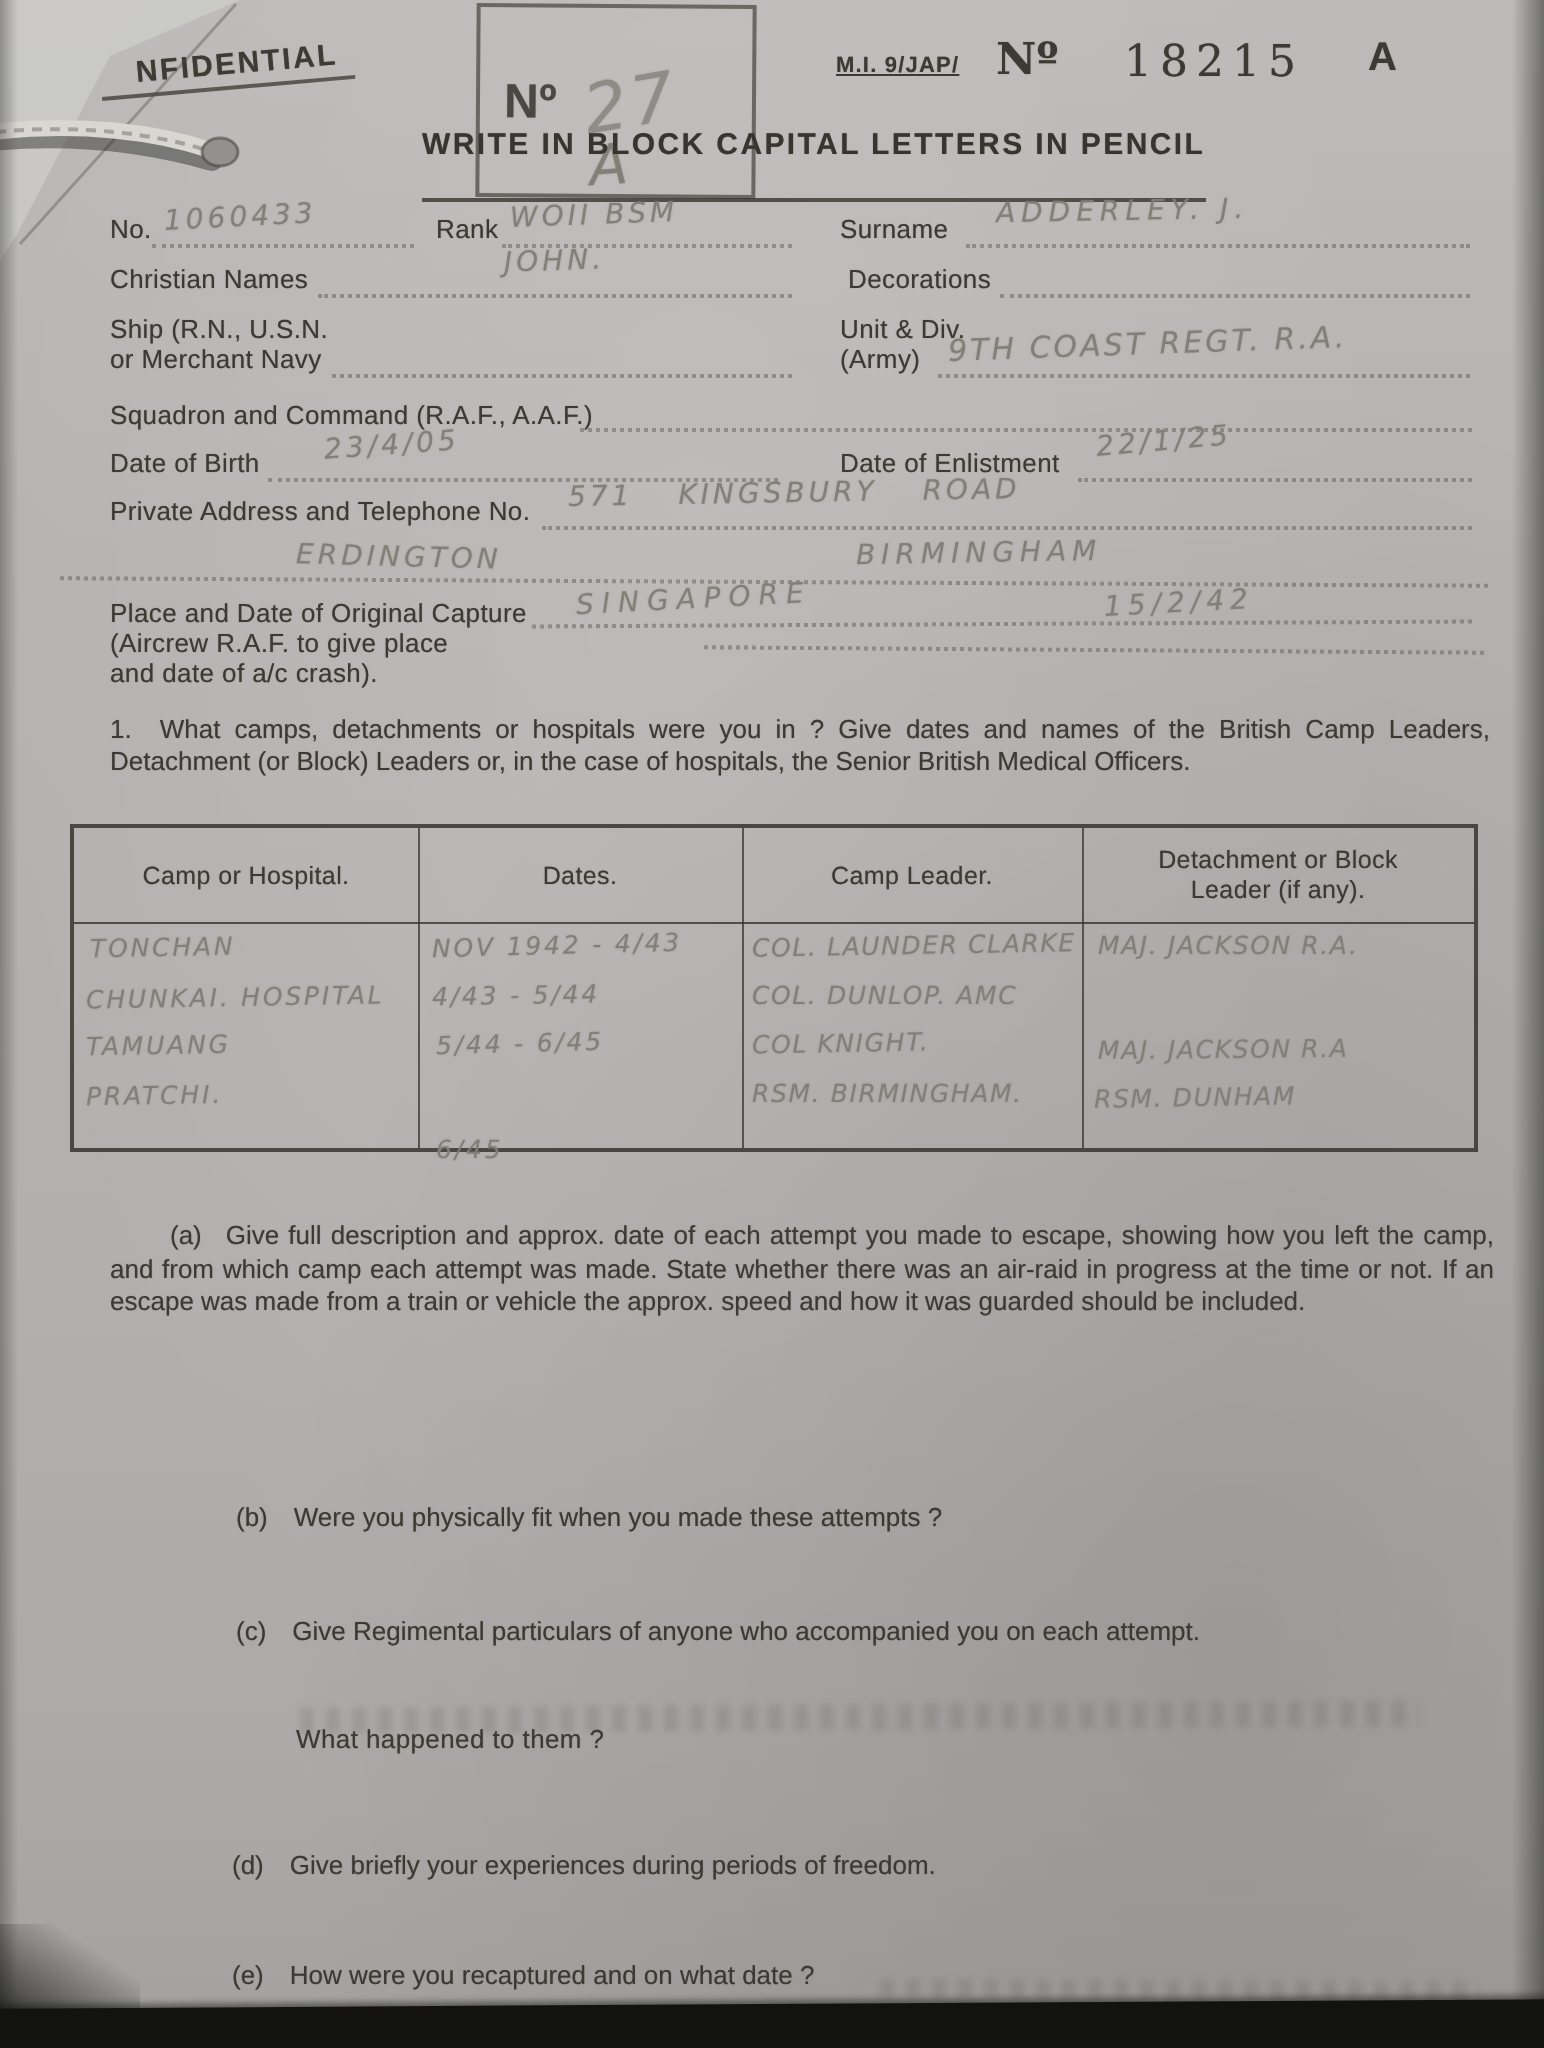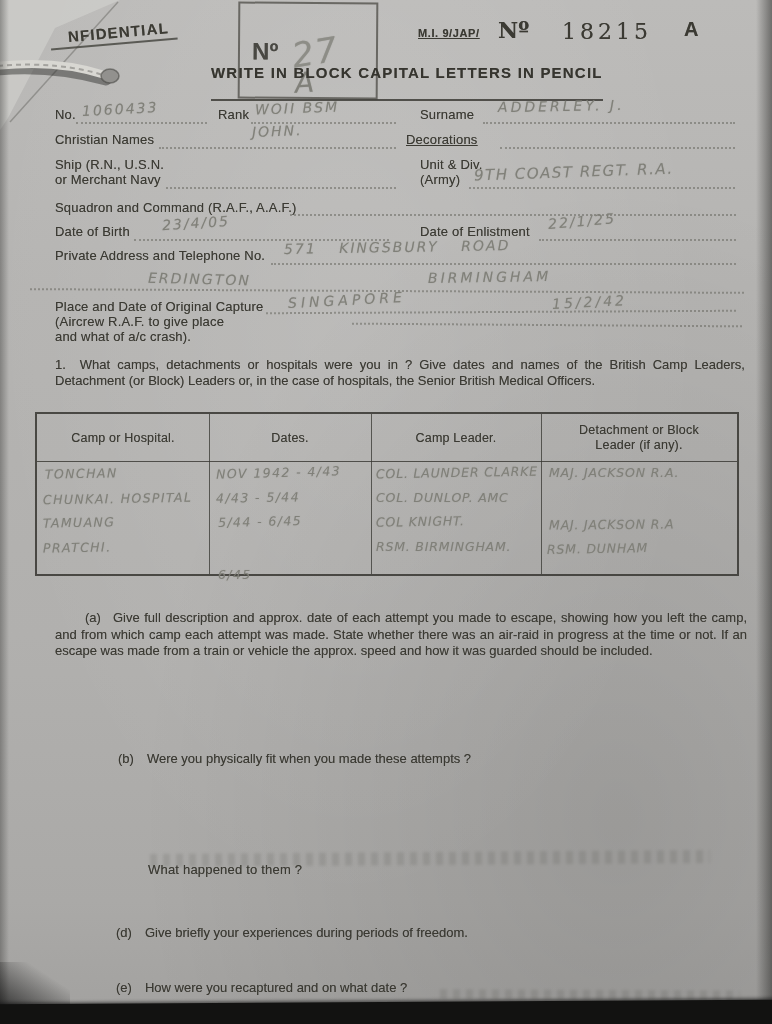--- a/index.html
+++ b/index.html
@@ -56,21 +56,21 @@
     <div class="lbl" style="left:218px;top:107px;">Rank</div>
     <div class="dots" style="left:251px;top:121px;width:145px;"></div>
     <div class="hw" style="left:255px;top:100px;transform:rotate(-2deg);">WOII  BSM</div>
     <div class="lbl" style="left:420px;top:107px;">Surname</div>
     <div class="dots" style="left:483px;top:121px;width:252px;"></div>
     <div class="hw" style="left:498px;top:98px;transform:rotate(-1deg);letter-spacing:3px;">ADDERLEY.  J.</div>
 
     <div class="lbl" style="left:55px;top:132px;">Christian Names</div>
     <div class="dots" style="left:159px;top:146px;width:237px;"></div>
     <div class="hw" style="left:252px;top:123px;transform:rotate(-2deg);">JOHN.</div>
-    <div class="lbl" style="left:406px;top:132px;text-decoration:underline;">Decorations</div>
+    <div class="lbl" style="left:424px;top:132px;">Decorations</div>
     <div class="dots" style="left:500px;top:146px;width:235px;"></div>
 
     <div class="lbl" style="left:55px;top:157px;">Ship (R.N., U.S.N.</div>
     <div class="lbl" style="left:55px;top:172px;">or Merchant Navy</div>
     <div class="dots" style="left:166px;top:186px;width:230px;"></div>
     <div class="lbl" style="left:420px;top:157px;">Unit &amp; Div.</div>
     <div class="lbl" style="left:420px;top:172px;">(Army)</div>
     <div class="dots" style="left:469px;top:186px;width:266px;"></div>
     <div class="hw" style="left:474px;top:163px;font-size:15px;transform:rotate(-2deg);letter-spacing:1.5px;">9TH  COAST  REGT.  R.A.</div>
 
@@ -86,21 +86,21 @@
 
     <div class="lbl" style="left:55px;top:248px;">Private Address and Telephone No.</div>
     <div class="dots" style="left:271px;top:262px;width:465px;"></div>
     <div class="hw" style="left:284px;top:239px;transform:rotate(-1deg);word-spacing:16px;">571  KINGSBURY  ROAD</div>
     <div class="dots" style="left:30px;top:289px;width:714px;transform:rotate(.3deg);"></div>
     <div class="hw" style="left:148px;top:271px;transform:rotate(1.5deg);">ERDINGTON</div>
     <div class="hw" style="left:428px;top:269px;transform:rotate(-1deg);letter-spacing:3px;">BIRMINGHAM</div>
 
     <div class="lbl" style="left:55px;top:299px;">Place and Date of Original Capture</div>
     <div class="lbl" style="left:55px;top:314px;">(Aircrew R.A.F. to give place</div>
-    <div class="lbl" style="left:55px;top:329px;">and what of a/c crash).</div>
+    <div class="lbl" style="left:55px;top:329px;">and date of a/c crash).</div>
     <div class="dots" style="left:266px;top:310px;width:470px;transform:rotate(-.3deg);"></div>
     <div class="dots" style="left:352px;top:323px;width:390px;transform:rotate(.4deg);"></div>
     <div class="hw" style="left:288px;top:292px;transform:rotate(-3deg);letter-spacing:4px;">SINGAPORE</div>
     <div class="hw" style="left:552px;top:294px;transform:rotate(-3deg);letter-spacing:3px;">15/2/42</div>
 
     <p class="para" style="left:55px;top:357px;width:690px;margin:0;text-indent:0;">
       <span style="margin-right:14px;">1.</span><span>What camps, detachments or hospitals were you in ?   Give dates and names of the British Camp Leaders,  Detachment (or Block) Leaders or, in the case of hospitals, the Senior British Medical Officers.</span>
     </p>
 
     <div style="position:absolute;left:35px;top:412px;width:700px;height:160px;border:2px solid rgba(54,53,48,.85);">
@@ -140,20 +140,23 @@
 
 
     <p class="para" style="left:55px;top:610px;width:692px;margin:0;text-indent:30px;line-height:16.5px;">
       <span style="margin-right:12px;">(a)</span><span>Give full description and approx. date of each attempt you made to escape, showing how you left the camp,  and from which camp each attempt was made.   State whether there was an air-raid in progress at the time or not.   If an escape was made from a train or vehicle the approx. speed and how it was guarded should be included.</span>
     </p>
 
     <div style="position:absolute;left:118px;top:751px;font-size:13px;color:#3a3932;white-space:nowrap;text-shadow:0 0 .5px rgba(58,57,50,.5);">
       <span style="margin-right:13px;">(b)</span><span>Were you physically fit when you made these attempts ?</span>
     </div>
 
+    <div style="position:absolute;left:118px;top:808px;font-size:13px;color:#3a3932;white-space:nowrap;text-shadow:0 0 .5px rgba(58,57,50,.5);">
+      <span style="margin-right:13px;">(c)</span><span>Give Regimental particulars of anyone who accompanied you on each attempt.</span>
+    </div>
 
     <div class="lbl" style="left:148px;top:862px;">What happened to them ?</div>
 
     <div style="position:absolute;left:116px;top:925px;font-size:13px;color:#3a3932;white-space:nowrap;text-shadow:0 0 .5px rgba(58,57,50,.5);">
       <span style="margin-right:13px;">(d)</span><span>Give briefly your experiences during periods of freedom.</span>
     </div>
 
     <div style="position:absolute;left:116px;top:980px;font-size:13px;color:#3a3932;white-space:nowrap;text-shadow:0 0 .5px rgba(58,57,50,.5);">
       <span style="margin-right:13px;">(e)</span><span>How were you recaptured and on what date ?</span>
     </div>

